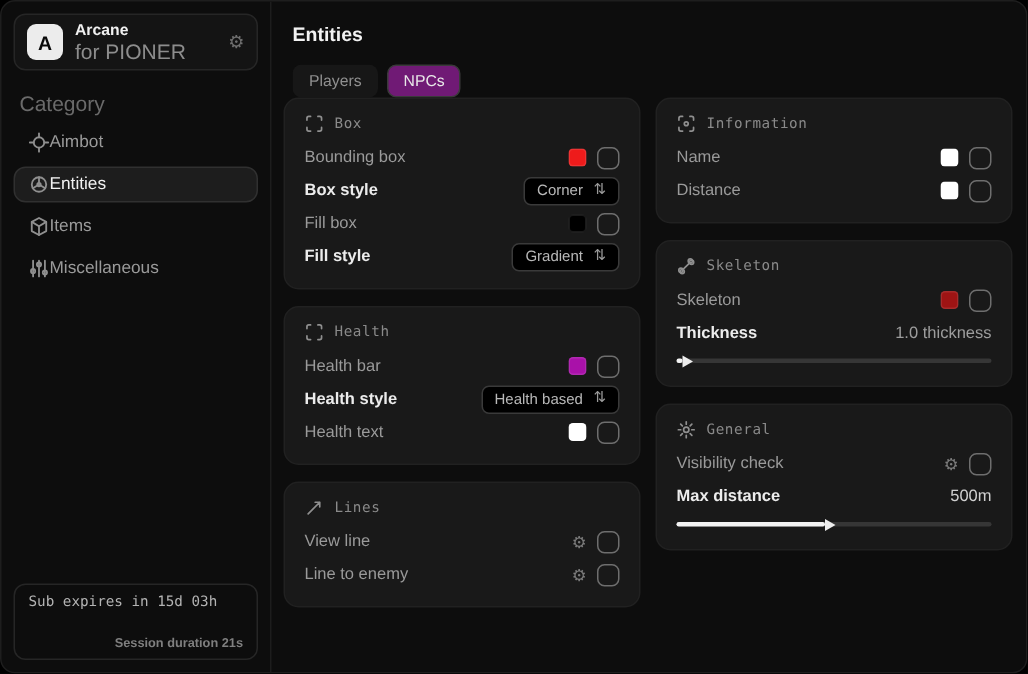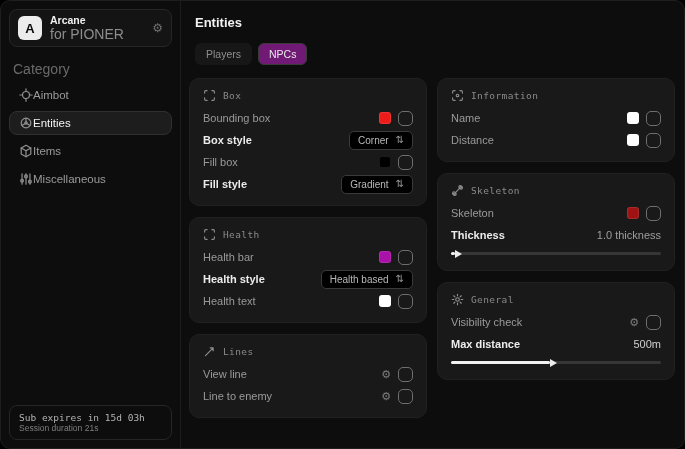--- a/index.html
+++ b/index.html
@@ -17,29 +17,29 @@
   .brand-gear { color:#6f6f6f; font-size:12px; cursor:pointer; }
   .cat-label { color:#6a6a6a; font-size:14px; margin:14px 4px 6px; }
   .nav { display:flex; flex-direction:column; gap:4px; }
   .nav-item { display:flex; align-items:center; height:24px; padding:0 9px; border-radius:8px; border:1px solid transparent; color:#9a9a9a; font-size:11.5px; cursor:pointer; }
   .nav-item.active { background:#1d1d1d; border-color:#303030; color:#f2f2f2; }
   .nav-icon { width:14px; height:14px; display:flex; align-items:center; justify-content:center; }
   .nav-icon svg { display:block; }
   .sb-spacer { flex:1; }
   .sub-box { border:1px solid #262626; border-radius:8px; padding:6px 9px; }
   .sub-line1 { font-family:"DejaVu Sans Mono", monospace; font-size:9.5px; color:#b3b3b3; white-space:nowrap; }
-  .sub-line2 { font-size:8.5px; color:#7f7f7f; font-weight:normal; margin-top:0; }
+  .sub-line2 { font-size:8.5px; color:#7f7f7f; font-weight:bold; margin-top:16px;text-align:right; }
 
   
   .main { flex:1; padding:12px 11px 12px 8px; }
   .page-title { color:#f2f2f2; font-size:13px; font-weight:bold; margin:2px 0 0 6px; }
   .tabs { display:flex; gap:6px; margin:13px 0 0 6px; }
   .tab { font-size:10.5px; color:#8f8f8f; background:#171717; border:1px solid transparent; padding:4px 10px; border-radius:6px; cursor:pointer; }
   .tab.active { background:#701a75; border-color:#3a3a3a; color:#e8e8e8; }
-  .columns { display:flex; gap:10px; margin-top:13px; }
+  .columns { display:flex; gap:10px; }
   .col { width:238px; display:flex; flex-direction:column; gap:11px; }
 
   .card { background:#191919; border:1px solid #212121; border-radius:10px; padding:9px 13px 10px; }
   .card-head { display:flex; align-items:center; gap:7px; height:14px; margin-bottom:5px; }
   .card-head svg { display:block; }
   .card-title { font-family:"DejaVu Sans Mono", monospace; font-size:9.5px; color:#8a8a8a; letter-spacing:0.4px; }
   .row { display:flex; align-items:center; justify-content:space-between; height:22px; }
   .row-label { color:#9a9a9a; font-size:11px; }
   .row-label.strong { color:#ececec; font-weight:bold; }
   .controls { display:flex; align-items:center; gap:7px; }

